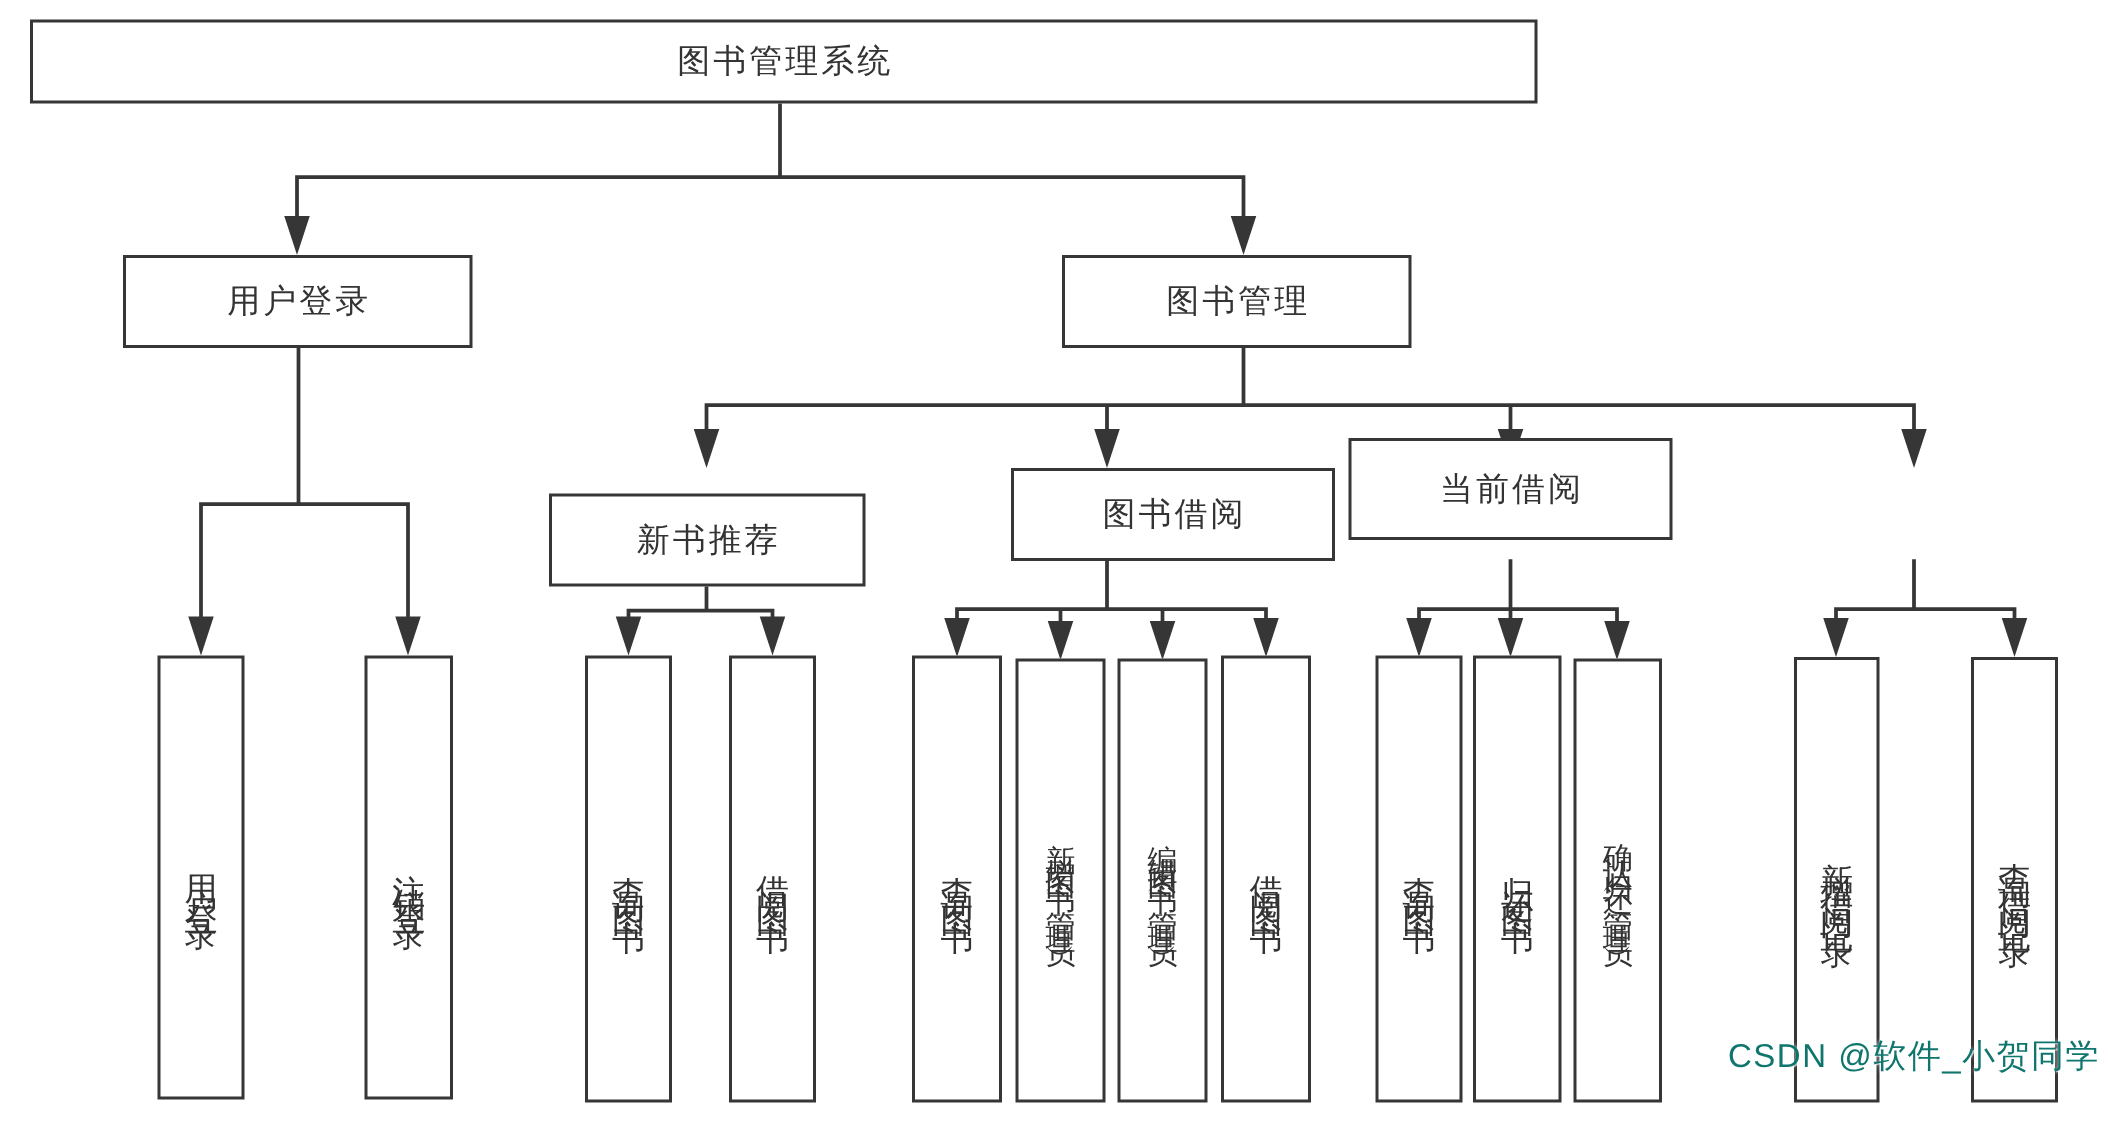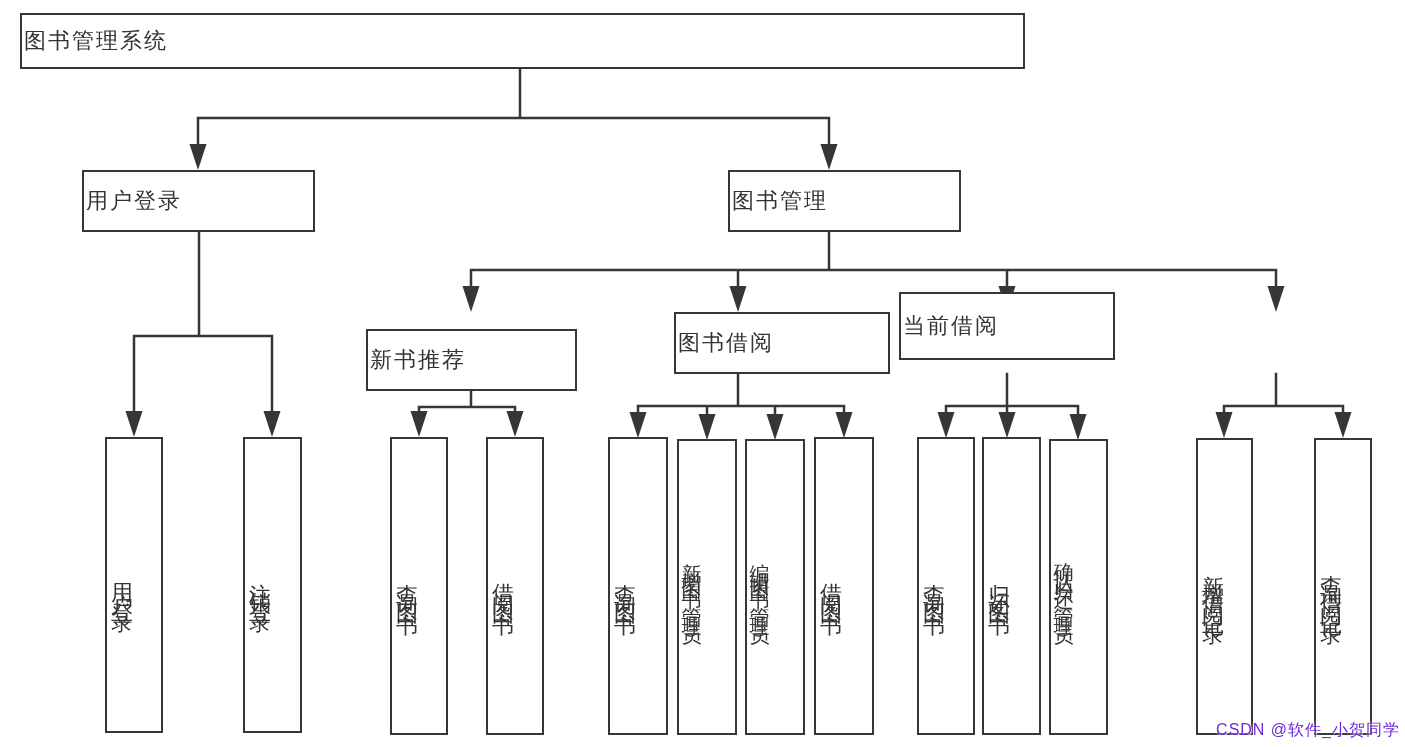--- a/index.html
+++ b/index.html
@@ -9,21 +9,21 @@
     background:#ffffff;
     font-family:"Liberation Sans","DejaVu Sans",sans-serif;
     overflow:hidden;
   }
   .stage svg{position:absolute;left:0;top:0;z-index:1;}
   .node{
     position:absolute;
     box-sizing:border-box;
     background:#ffffff;
     border:2.5px solid #363636;
-    display:flex;align-items:center;justify-content:flex-start;
+    display:flex;align-items:center;justify-content:center;
     z-index:2;
     color:#333333;
   }
   .hbox span{
     font-size:22px;
     letter-spacing:2px;
     padding-left:2px;
     color:#333333;
     white-space:nowrap;
   }
@@ -34,24 +34,24 @@
     letter-spacing:10px;
     color:#333333;
     white-space:nowrap;
   }
   .vbox.small span{
     font-size:20px;
     letter-spacing:9px;
   }
   .watermark{
     position:absolute;
-    right:5px;top:720px;
+    right:5px;top:689px;
     z-index:10;
-    font-size:16px;
-    color:#6d28d9;
+    font-size:22px;
+    color:#0f766e;
     letter-spacing:1px;
     text-shadow:0 0 3px rgba(255,255,255,.9),1px 1px 0 rgba(255,255,255,.6);
     white-space:nowrap;
   }
 </style>
 </head>
 <body>
 
 <div class="stage">
 
@@ -95,21 +95,21 @@
     </g>
   </svg>
 
   <div class="node hbox" style="left:20px;top:13px;width:1005px;height:56px;">
     <span>图书管理系统</span>
   </div>
 
   <div class="node hbox" style="left:82px;top:170px;width:233px;height:62px;">
     <span>用户登录</span>
   </div>
-  <div class="node hbox" style="left:728px;top:170px;width:233px;height:62px;">
+  <div class="node hbox" style="left:708px;top:170px;width:233px;height:62px;">
     <span>图书管理</span>
   </div>
 
   <div class="node hbox" style="left:366px;top:312px;width:211px;height:62px;margin-top:17px;">
     <span>新书推荐</span>
   </div>
   <div class="node hbox" style="left:630px;top:312px;width:216px;height:62px;margin-left:44px;">
     <span>图书借阅</span>
   </div>
   <div class="node hbox" style="left:899px;top:292px;width:216px;height:68px;">

